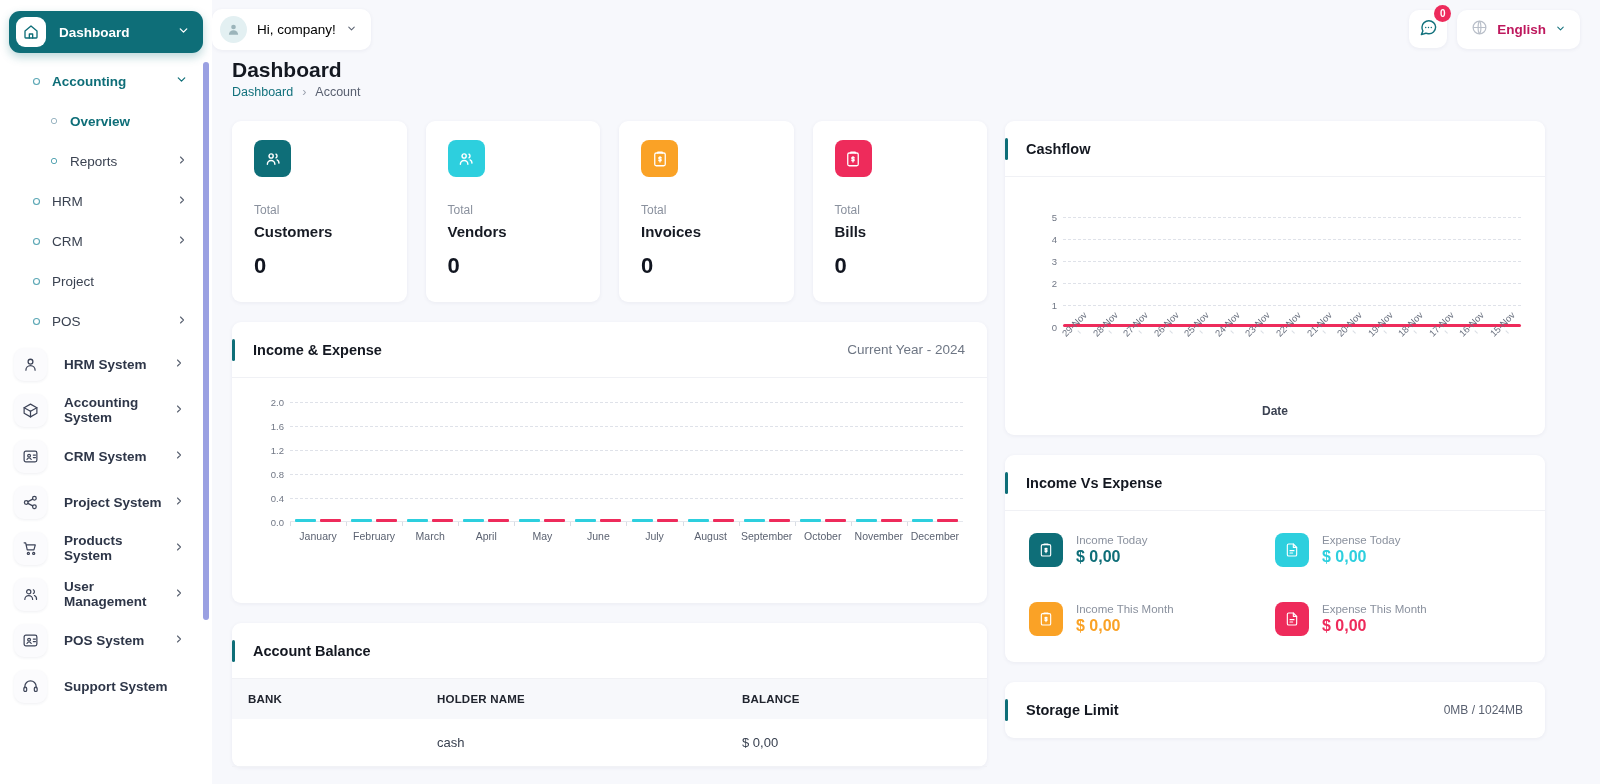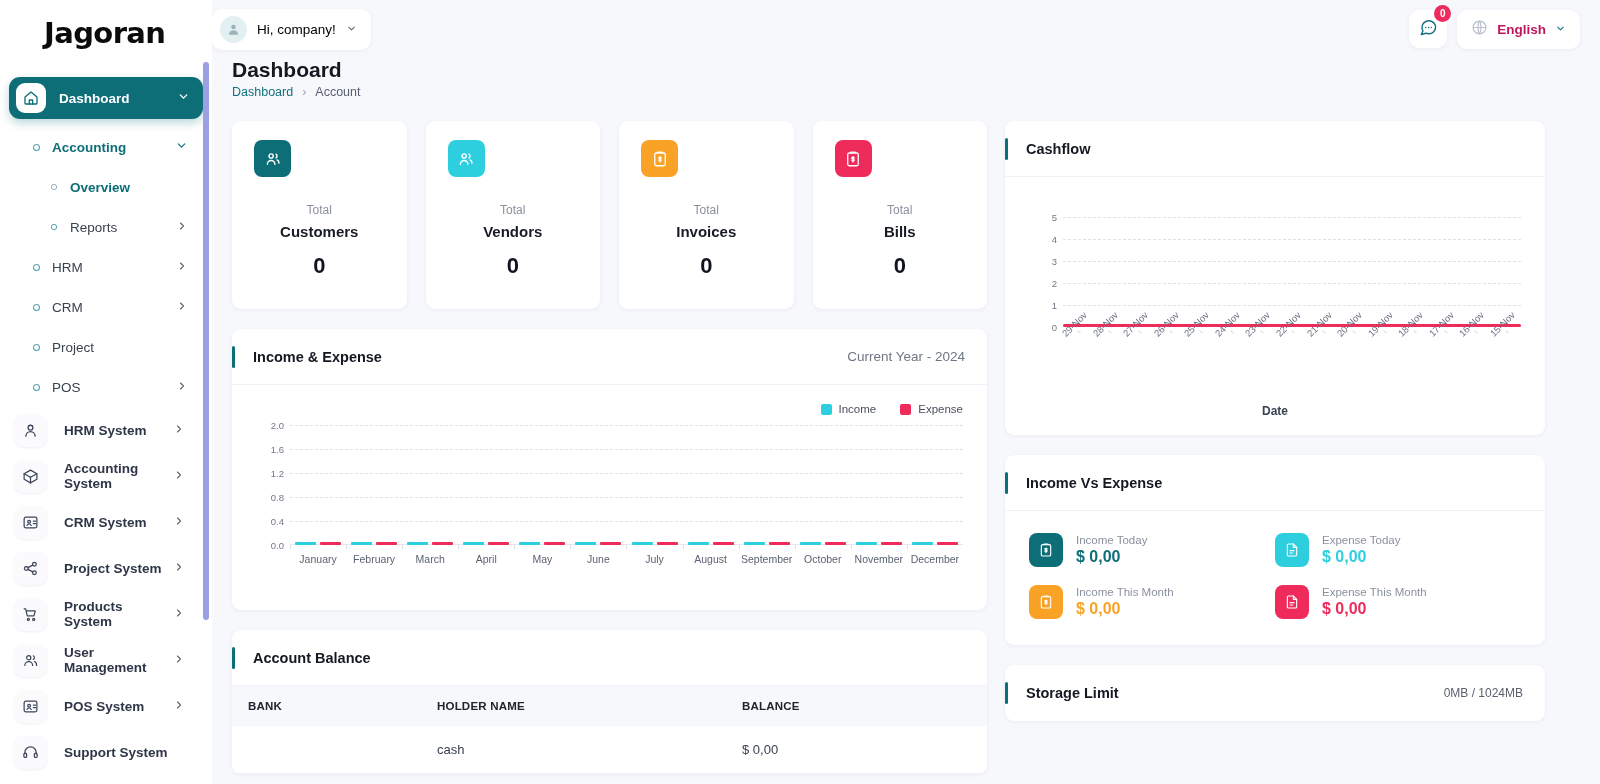--- a/index.html
+++ b/index.html
@@ -121,21 +121,21 @@
   .crumb .cur { color: #596070; }
 
   .grid { display: flex; gap: 18px; margin-top: 22px; align-items: flex-start; }
   .col-l { width: 755px; flex: 0 0 755px; }
   .col-r { width: 540px; flex: 0 0 540px; }
 
   .card { background: #fff; border-radius: 9px; box-shadow: 0 1px 4px rgba(30,40,90,0.06); }
 
   
   .stats { display: flex; gap: 19px; }
-  .stat { flex: 1; background: #fff; border-radius: 9px; box-shadow: 0 1px 4px rgba(30,40,90,0.06); padding: 19px 22px 30px 22px; text-align: center; }
+  .stat { flex: 1; background: #fff; border-radius: 9px; box-shadow: 0 1px 4px rgba(30,40,90,0.06); padding: 19px 22px 23px 22px; }
   .stat .ico { width: 37px; height: 37px; border-radius: 8px; display: flex; align-items: center; justify-content: center; }
   .stat .t { font-size: 12px; color: #8A919E; margin-top: 26px; }
   .stat .n { font-size: 15px; color: #171B24; font-weight: 600; margin-top: 6px; }
   .stat .v { font-size: 22px; color: #111520; font-weight: 600; margin-top: 13px; }
 
   
   .phead {
     display: flex; align-items: center; height: 56px;
     border-bottom: 1px solid #F0F1F5; padding: 0 22px 0 0;
   }
@@ -170,21 +170,21 @@
   }
   .cf-xlabs span {
     position: absolute; top: 4px; left: 50%;
     transform: translateX(-60%) rotate(-45deg); transform-origin: left top;
     font-size: 9.5px; color: #6B7280; white-space: nowrap;
   }
   .cf-tick { position: absolute; top: -4px; left: 50%; width: 1px; height: 4px; background: #D9DDE4; }
   .cf-axlabel { text-align: center; font-size: 12px; font-weight: 700; color: #3B4252; margin-top: 31px; }
 
   
-  .ive-body { padding: 22px 24px 26px 24px; display: flex; flex-wrap: wrap; row-gap: 18px; }
+  .ive-body { padding: 22px 24px 26px 24px; display: flex; flex-wrap: wrap; row-gap: 35px; }
   .ive-it { width: 50%; display: flex; align-items: center; gap: 13px; }
   .ive-it .ic { width: 34px; height: 34px; border-radius: 8px; display:flex; align-items:center; justify-content:center; flex: 0 0 34px; }
   .ive-it .lb { font-size: 11.5px; color: #8A919E; }
   .ive-it .vl { font-size: 16px; font-weight: 700; margin-top: 2px; }
 
   
   .tbl { width: 100%; border-collapse: collapse; }
   .tbl th {
     text-align: left; font-size: 11.5px; font-weight: 700; color: #20242E;
     background: #F7F8FB; padding: 14px 0; letter-spacing: 0.2px;
@@ -197,23 +197,20 @@
   .stor-head .bar { width: 3px; height: 22px; background: #0E6E78; border-radius: 2px; margin-right: 18px; }
   .stor-head .ttl { font-size: 14.5px; font-weight: 600; color: #141821; }
   .stor-head .right { margin-left: auto; font-size: 12px; color: #596070; }
 </style>
 </head>
 <body>
 
 <div class="app">
 
   <aside class="sidebar">
-    <div class="brand">
-      <span class="brand-text">Jagoran</span>
-    </div>
 
     <nav class="nav">
       <div class="nav-active">
         <span class="home-chip">
           <svg width="16" height="16" viewBox="0 0 24 24" fill="none" stroke="#0E6E78" stroke-width="2" stroke-linecap="round" stroke-linejoin="round">
               <path d="M3 10.5 12 3l9 7.5V20a1 1 0 0 1-1 1H4a1 1 0 0 1-1-1z"></path>
               <path d="M9.5 21v-6h5v6"></path>
             </svg>
         </span>
         <span class="lbl">Dashboard</span>
@@ -553,30 +550,20 @@
             </div>
           </div>
 
           <div class="card" style="margin-top:20px">
             <div class="phead">
               <span class="bar"></span>
               <span class="ttl">Income &amp; Expense</span>
               <span class="right">Current Year - 2024</span>
             </div>
             <div class="ie-body">
-              <div class="legend">
-                <span class="it">
-                  <span class="sw" style="background:#2DCFDE"></span>
-                  <span>Income</span>
-                </span>
-                <span class="it">
-                  <span class="sw" style="background:#EE2B5B"></span>
-                  <span>Expense</span>
-                </span>
-              </div>
 
               <div class="plot">
                 <span class="ylab" style="top:0%">2.0</span>
                 <span class="ylab" style="top:20%">1.6</span>
                 <span class="ylab" style="top:40%">1.2</span>
                 <span class="ylab" style="top:60%">0.8</span>
                 <span class="ylab" style="top:80%">0.4</span>
                 <span class="ylab" style="top:100%">0.0</span>
 
                 <span class="gline" style="top:0%"></span>

